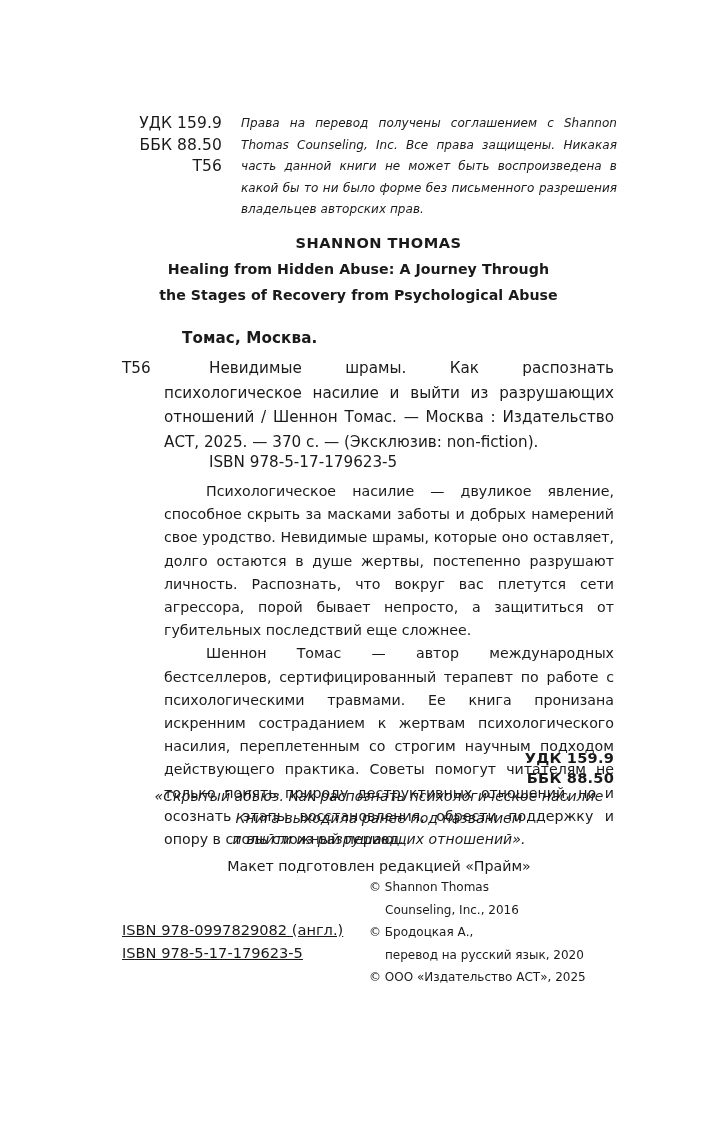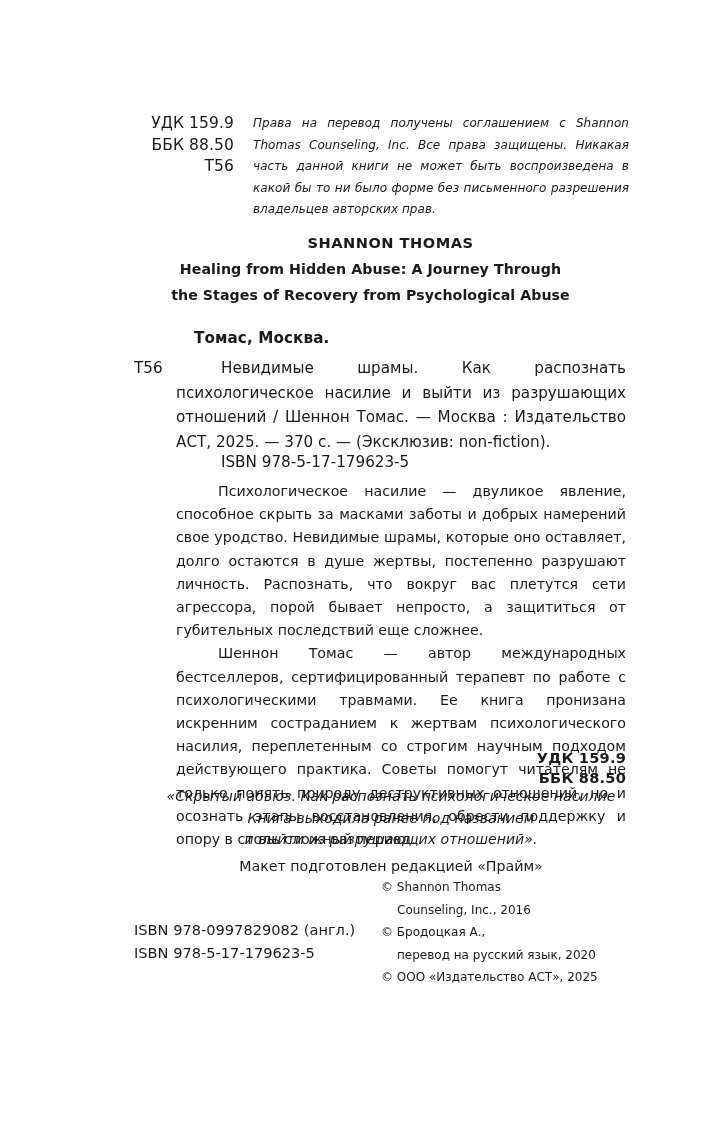--- a/index.html
+++ b/index.html
@@ -12,21 +12,21 @@
     width: 709px;
     height: 1123px;
     position: relative;
     font-family: "DejaVu Sans", "Liberation Sans", sans-serif;
     color: #1a1a1a;
     -webkit-font-smoothing: antialiased;
   }
 
   .page {
     position: absolute;
-    left: 16px;
+    left: 4px;
     top: 0;
     width: 617px;
     height: 1123px;
     overflow: hidden;
   }
 
   
   .top-block {
     position: absolute;
     left: 0;
@@ -175,20 +175,21 @@
     width: 709px;
     height: 90px;
   }
   .isbn-col {
     position: absolute;
     left: 118px;
     top: 43px;
     font-size: 14.6px;
     line-height: 22.5px;
     white-space: nowrap;
+    text-decoration: underline;
   }
   .copy-col {
     position: absolute;
     left: 365px;
     top: 0;
     font-size: 12px;
     line-height: 22.5px;
     white-space: nowrap;
   }
   .copy-col .cont {

